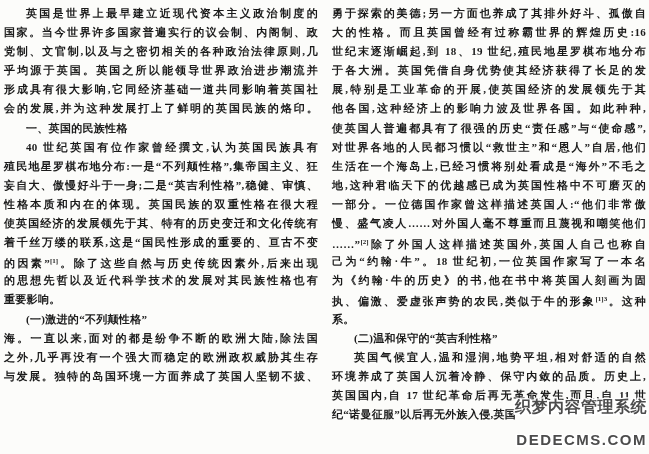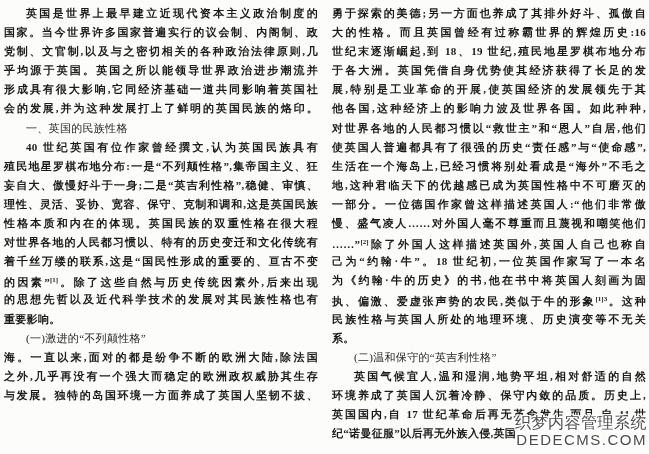--- a/index.html
+++ b/index.html
@@ -26,100 +26,99 @@
     height:19.1px;
     font-weight:600;
     letter-spacing:0.3px;
     text-align:justify;
     text-align-last:justify;
     white-space:nowrap;
     overflow:visible;
   }
   .line.indent { text-indent:2em; }
   .line.heading {
-    font-weight:400;
+    font-weight:700;
     text-indent:2em;
     text-align-last:left;
   }
   .line.short { text-align-last:left; }
   .line sup {
     font-size:7px;
     letter-spacing:0;
     vertical-align:4px;
     font-weight:600;
   }
   .watermark {
     position:absolute;
     right:2px; bottom:5px;
     text-align:right;
     font-family:"Liberation Sans","DejaVu Sans",sans-serif;
-    font-weight:normal;
+    font-weight:bold;
     color:#4c4c4c;
     text-shadow:-1.5px -1.5px 0 #ffffff, 1.5px -1.5px 0 #ffffff,
                 -1.5px 1.5px 0 #ffffff, 1.5px 1.5px 0 #ffffff,
                 0 -1.5px 0 #ffffff, 0 1.5px 0 #ffffff,
                 -1.5px 0 0 #ffffff, 1.5px 0 0 #ffffff;
   }
   .watermark .cn {
     font-size:16px;
     letter-spacing:0.5px;
     line-height:17px;
   }
   .watermark .en {
     font-size:15px;
     letter-spacing:1.5px;
     line-height:18px;
+    margin-top:16px;
   }
 </style>
 </head>
 <body>
 
 <div class="page">
   <div class="columns">
     <div class="col">
         <div class="line indent">英国是世界上最早建立近现代资本主义政治制度的</div>
         <div class="line">国家。当今世界许多国家普遍实行的议会制、内阁制、政</div>
         <div class="line">党制、文官制,以及与之密切相关的各种政治法律原则,几</div>
         <div class="line">乎均源于英国。英国之所以能领导世界政治进步潮流并</div>
         <div class="line">形成具有很大影响,它同经济基础一道共同影响着英国社</div>
         <div class="line">会的发展,并为这种发展打上了鲜明的英国民族的烙印。</div>
         <div class="line heading">一、英国的民族性格</div>
         <div class="line indent">40 世纪英国有位作家曾经撰文,认为英国民族具有</div>
         <div class="line">殖民地星罗棋布地分布:一是“不列颠性格”,集帝国主义、狂</div>
         <div class="line">妄自大、傲慢好斗于一身;二是“英吉利性格”,稳健、审慎、</div>
-        <div class="line">理性、灵活、妥协、宽容、保守、克制和调和,这是英国民族</div>
         <div class="line">性格本质和内在的体现。英国民族的双重性格在很大程</div>
-        <div class="line">对世界各地的人民都习惯以、特有的历史变迁和文化传统有</div>
+        <div class="line">使英国经济的发展领先于其、特有的历史变迁和文化传统有</div>
         <div class="line">着千丝万缕的联系,这是“国民性形成的重要的、亘古不变</div>
         <div class="line">的因素”<sup>[1]</sup>。除了这些自然与历史传统因素外,后来出现</div>
         <div class="line">的思想先哲以及近代科学技术的发展对其民族性格也有</div>
         <div class="line short">重要影响。</div>
         <div class="line heading">(一)激进的“不列颠性格”</div>
         <div class="line">海。一直以来,面对的都是纷争不断的欧洲大陆,除法国</div>
         <div class="line">之外,几乎再没有一个强大而稳定的欧洲政权威胁其生存</div>
         <div class="line">与发展。独特的岛国环境一方面养成了英国人坚韧不拔、</div>
       </div>
     <div class="col">
         <div class="line">勇于探索的美德;另一方面也养成了其排外好斗、孤傲自</div>
         <div class="line">大的性格。而且英国曾经有过称霸世界的辉煌历史:16</div>
         <div class="line">世纪末逐渐崛起,到 18、19 世纪,殖民地星罗棋布地分布</div>
         <div class="line">于各大洲。英国凭借自身优势使其经济获得了长足的发</div>
         <div class="line">展,特别是工业革命的开展,使英国经济的发展领先于其</div>
         <div class="line">他各国,这种经济上的影响力波及世界各国。如此种种,</div>
+        <div class="line">使英国人普遍都具有了很强的历史“责任感”与“使命感”,</div>
         <div class="line">对世界各地的人民都习惯以“救世主”和“恩人”自居,他们</div>
-        <div class="line">使英国人普遍都具有了很强的历史“责任感”与“使命感”,</div>
         <div class="line">生活在一个海岛上,已经习惯将别处看成是“海外”不毛之</div>
         <div class="line">地,这种君临天下的优越感已成为英国性格中不可磨灭的</div>
         <div class="line">一部分。一位德国作家曾这样描述英国人:“他们非常傲</div>
         <div class="line">慢、盛气凌人……对外国人毫不尊重而且蔑视和嘲笑他们</div>
         <div class="line">……”<sup>[2]</sup>除了外国人这样描述英国外,英国人自己也称自</div>
         <div class="line">己为“约翰·牛”。18 世纪初,一位英国作家写了一本名</div>
         <div class="line">为《约翰·牛的历史》的书,他在书中将英国人刻画为固</div>
         <div class="line">执、偏激、爱虚张声势的农民,类似于牛的形象<sup>[1]3</sup>。这种</div>
-        <div class="line">民族性格与英国人所处的地理环境、历史演变等不无关</div>
         <div class="line short">系。</div>
         <div class="line heading">(二)温和保守的“英吉利性格”</div>
         <div class="line indent">英国气候宜人,温和湿润,地势平坦,相对舒适的自然</div>
         <div class="line">环境养成了英国人沉着冷静、保守内敛的品质。历史上,</div>
         <div class="line">英国国内,自 17 世纪革命后再无革命发生,而且,自 11 世</div>
         <div class="line short">纪“诺曼征服”以后再无外族入侵,英国</div>
       </div>
   </div>
   <div class="watermark">
     <div class="cn">织梦内容管理系统</div>

